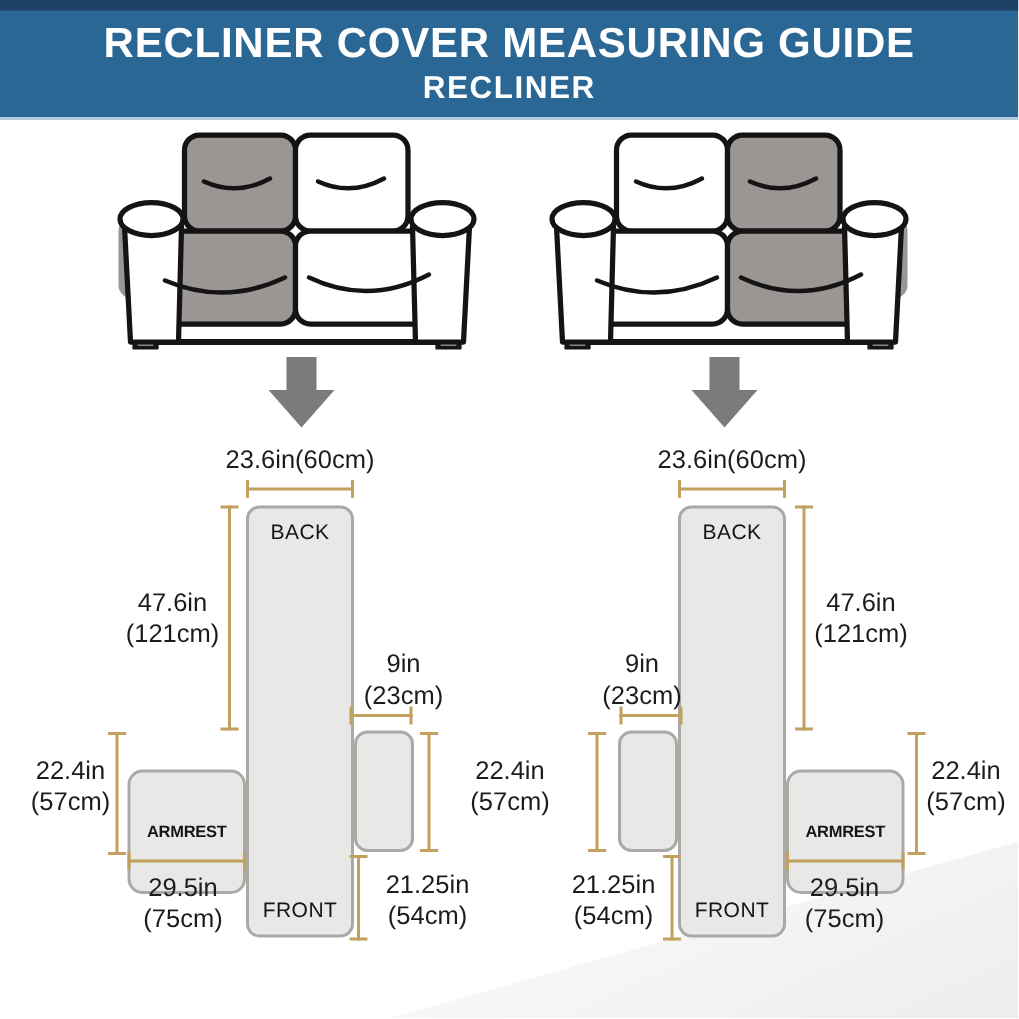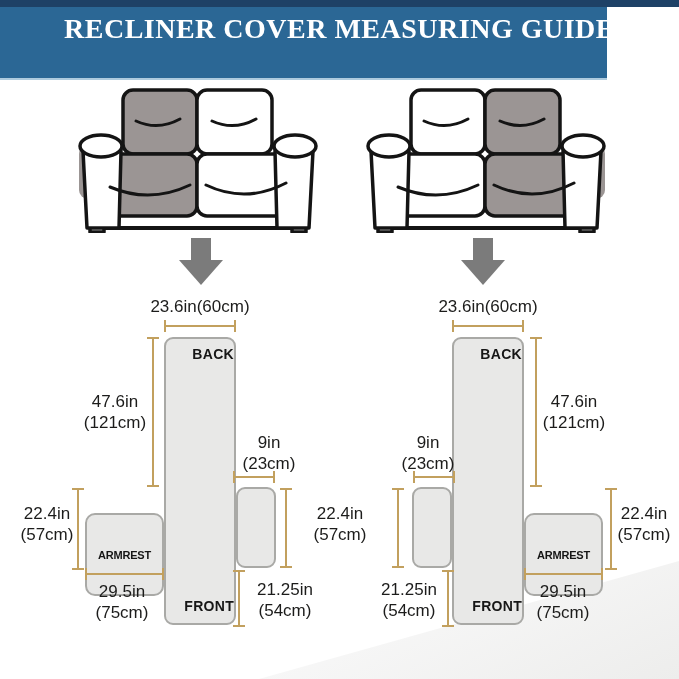--- a/index.html
+++ b/index.html
@@ -1,21 +1,21 @@
 <!DOCTYPE html>
 <html><head>
 <meta charset="utf-8">
 <style>
   html,body{margin:0;padding:0;background:#fff;}
   .stage{
     position:relative;width:679px;height:679px;overflow:hidden;background:#ffffff;
     font-family:"Liberation Sans","DejaVu Sans",sans-serif;
   }
   
-  .hdr{position:absolute;left:0;top:0;width:607px;height:78px;background:#2b6795;border-bottom:2px solid #aecbde;font-family:Liberation Serif, serif;}
+  .hdr{position:absolute;left:0;top:0;width:679px;height:78px;background:#2b6795;border-bottom:2px solid #aecbde;}
   .hdr-strip{position:absolute;left:0;top:0;width:679px;height:7px;background:#1e4166;}
   .hdr-title{position:absolute;left:0;top:13px;width:679px;text-align:center;color:#fff;
     font-size:28px;font-weight:bold;letter-spacing:.5px;margin:0;}
   .hdr-sub{position:absolute;left:0;top:47px;width:679px;text-align:center;color:#fff;
     font-size:21px;font-weight:bold;letter-spacing:1px;margin:0;}
   
   .sofa{position:absolute;width:240px;height:146px;}
   .sofa-l{left:78px;top:87px;}
   .sofa-r{left:366px;top:87px;}
   .sofa .half-l,.sofa .half-r{fill:#ffffff;}
@@ -29,21 +29,21 @@
   .arrow-l{left:178px;} .arrow-r{left:460px;}
   
   .panel{position:absolute;background:#e8e8e7;border:2px solid #a9a9a6;box-sizing:border-box;}
   .strip{width:72px;height:288px;top:337px;border-radius:9px;z-index:2;}
   .strip-l{left:164px;} .strip-r{left:452px;}
   .armrest{width:79px;height:83px;top:513px;border-radius:10px;z-index:1;
     display:flex;align-items:center;justify-content:center;}
   .armrest-l{left:85px;} .armrest-r{left:524px;}
   .flap{width:40px;height:81px;top:487px;border-radius:9px;z-index:1;}
   .flap-l-dg{left:236px;} .flap-r-dg{left:412px;}
-  .panel-label{position:absolute;left:0;width:100%;text-align:right;font-weight:bold;
+  .panel-label{position:absolute;left:0;width:100%;text-align:center;font-weight:normal;
     color:#161616;font-size:14px;letter-spacing:.3px;}
   .lbl-back{top:7px;} .lbl-front{bottom:9px;margin-top:30px;}
   .lbl-armrest{font-weight:bold;font-size:11px;letter-spacing:-.2px;color:#161616;}
   
   .hline,.vline{position:absolute;z-index:3;}
   .hline{height:2px;background:#c2a05e;}
   .hline i{position:absolute;top:-5px;width:2px;height:12px;background:#c2a05e;}
   .hline i.t1{left:0;} .hline i.t2{right:0;}
   .vline{width:2px;background:#c2a05e;}
   .vline i{position:absolute;left:-5px;width:12px;height:2px;background:#c2a05e;}
@@ -57,20 +57,21 @@
     background:linear-gradient(155deg,#d9d9d9 0%,#f8f8f8 30%,#ededec 100%);}
 </style>
 </head>
 <body>
 
 <div class="stage">
 
   <header class="hdr">
     <div class="hdr-strip"></div>
     <h1 class="hdr-title">RECLINER COVER MEASURING GUIDE</h1>
+    <h2 class="hdr-sub">RECLINER</h2>
   </header>
 
   <svg class="sofa sofa-l shade-left" viewBox="0 0 240 146">
     <g stroke="#141414" stroke-width="3.5" fill="#fff" stroke-linejoin="round">
       <rect class="shadow shadow-l" x="1" y="58" width="20" height="54" rx="9" fill="#9b9594" stroke="none"></rect>
       <rect class="shadow shadow-r" x="219" y="58" width="20" height="54" rx="9" fill="#9b9594" stroke="none"></rect>
       <rect class="half-l" x="45" y="3" width="74" height="64" rx="10"></rect>
       <rect class="half-r" x="119" y="3" width="75" height="64" rx="10"></rect>
       <rect class="half-l" x="27" y="67" width="92" height="62" rx="10"></rect>
       <rect class="half-r" x="119" y="67" width="92" height="62" rx="10"></rect>

